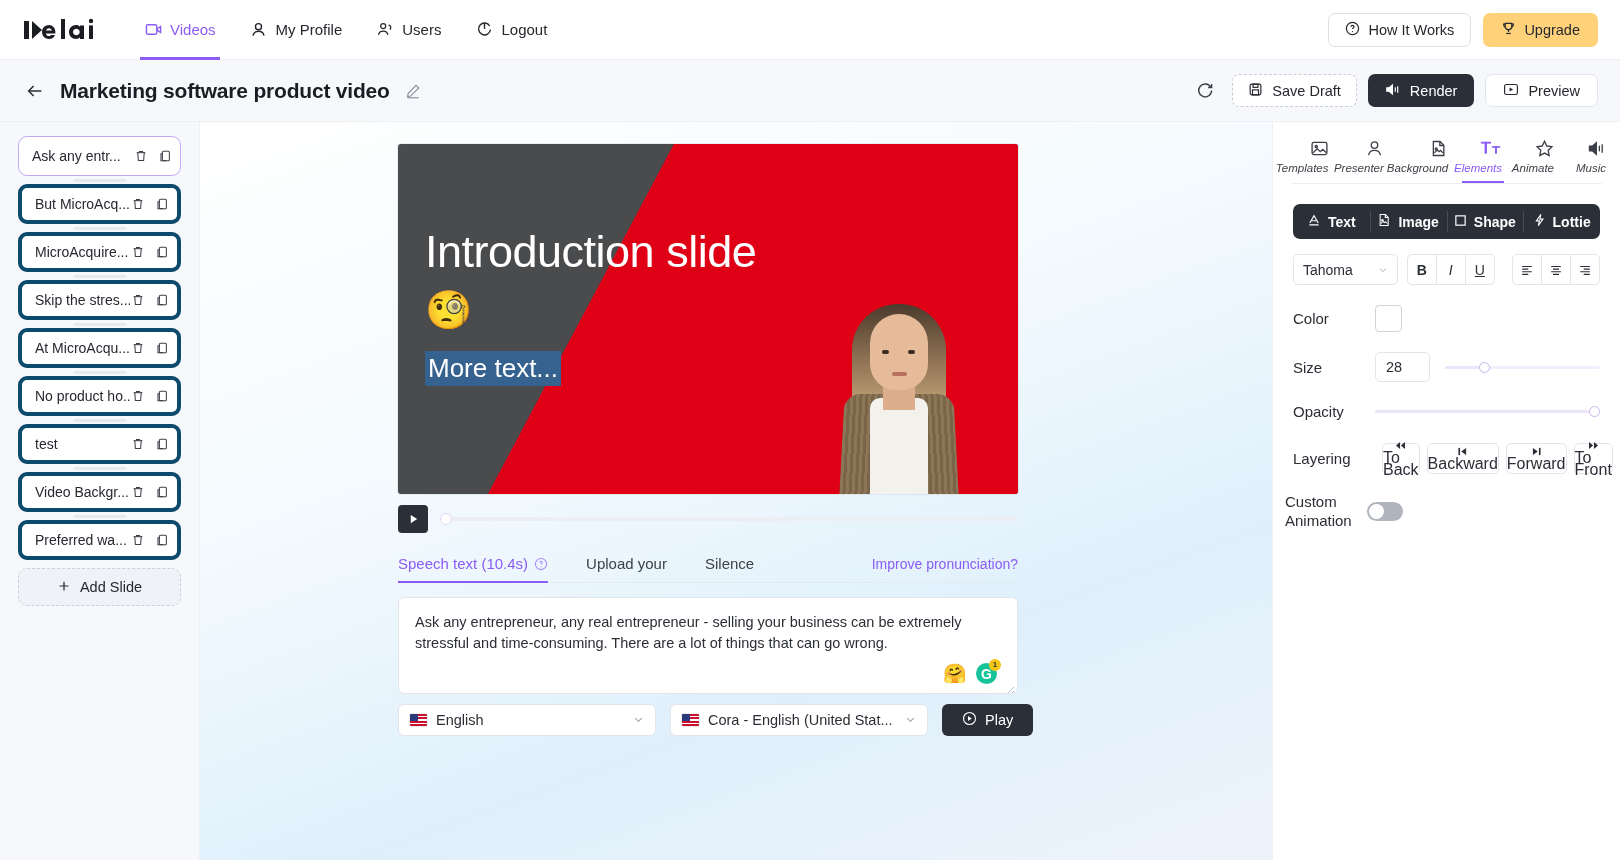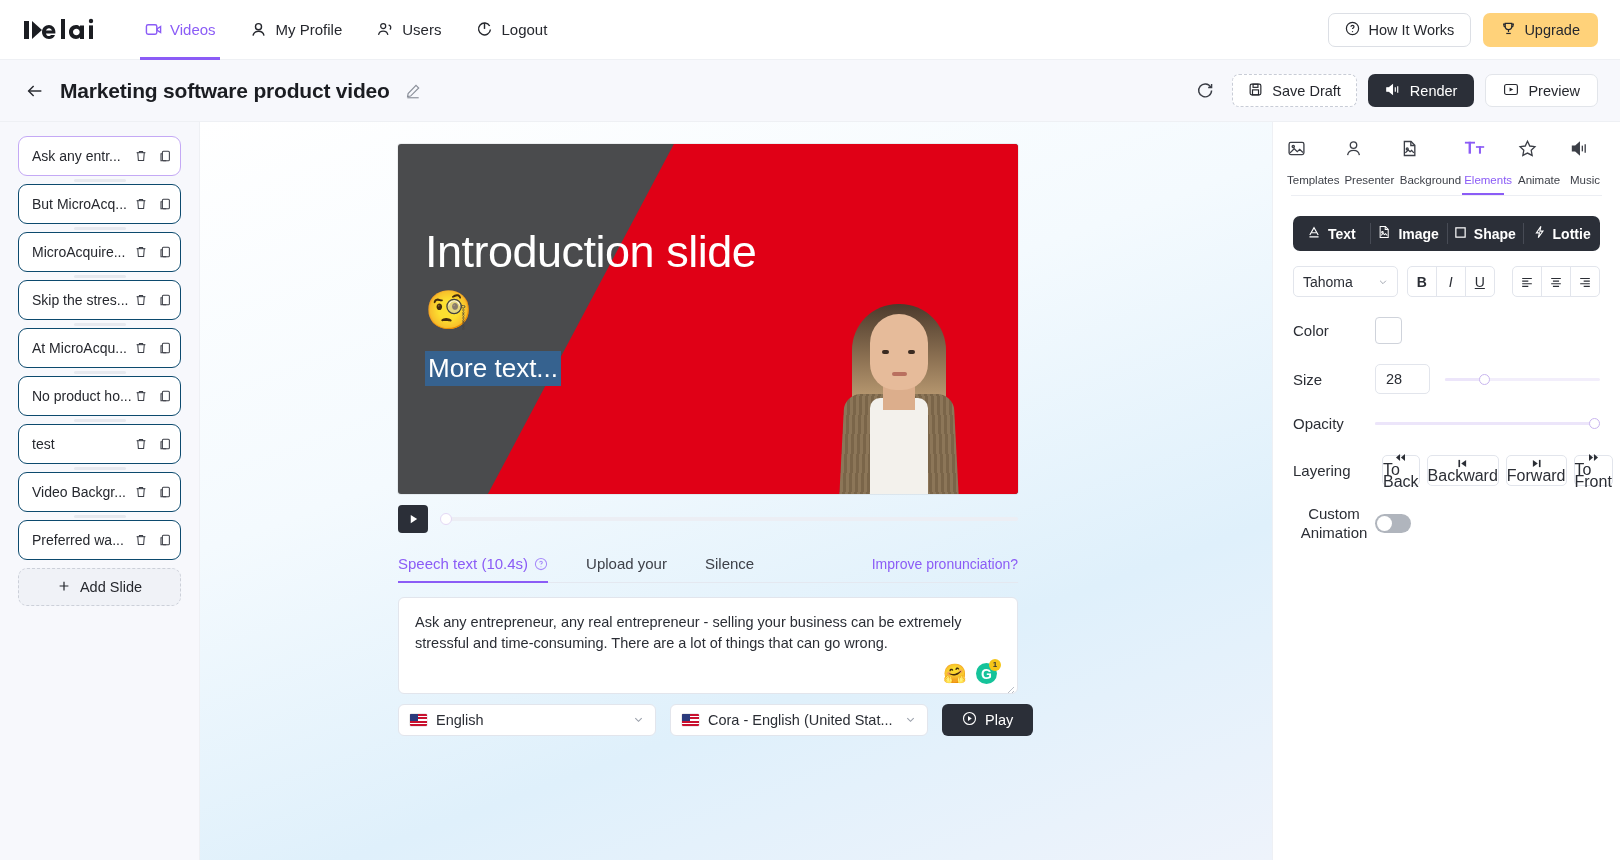--- a/index.html
+++ b/index.html
@@ -73,21 +73,21 @@
 
   
   .body { flex:1; display:flex; position:relative; min-height:0; }
 
   
   .sidebar {
     width:200px; flex:0 0 200px; background:#f7f8fc; padding:14px 18px 0 18px;
     border-right:1px solid #eef0f4; overflow:hidden;
   }
   .slide-card {
-    position:relative; height:40px; background:#ffffff; border:1px solid #0c4a6e;
+    position:relative; height:40px; background:#ffffff; border:4px solid #0c4a6e;
     border-radius:9px; display:flex; align-items:center; padding:0 8px 0 13px;
     margin-bottom:8px; cursor:pointer;
   }
   .slide-card.active { border:1.5px solid #c4a9f5; }
   .slide-card .label {
     font-size:14px; color:#26282e; white-space:nowrap; overflow:hidden;
     flex:1; min-width:0;
   }
   .slide-card .acts { display:flex; align-items:center; gap:9px; flex:0 0 auto; }
   .slide-card .acts .ic { width:15px; height:15px; display:flex; align-items:center; justify-content:center; color:#3c3f47; cursor:pointer; }
@@ -226,23 +226,23 @@
     color:#fff; font-size:14.5px; display:flex; align-items:center; gap:8px; cursor:pointer;
   }
 
   
   .rightpanel {
     width:348px; flex:0 0 348px; background:#fff; border-left:1px solid #eef0f4;
     padding:14px 0 0 0; overflow:hidden;
   }
   .rtabs { display:flex; align-items:flex-start; justify-content:center; gap:0; padding:0 6px; }
   .rtab {
-    display:flex; flex-direction:column; align-items:flex-start; gap:16px;
+    display:flex; flex-direction:column; align-items:flex-end; gap:4px;
     font-size:11.5px; color:#3c3f47; cursor:pointer; position:relative;
-    padding:2px 8px 9px 8px; min-width:52px;
+    padding:2px 8px 9px 8px; min-width:52px;font-style:italic;
   }
   .rtab.active { color:#8b5cf6; }
   .rtab.active:after { content:""; position:absolute; left:6px; right:6px; bottom:0; height:2.5px; background:#8b5cf6; }
   .rtab .ric { height:20px; display:flex; align-items:center; justify-content:center; }
   .rdiv { height:1px; background:#eceef3; margin:0 18px; }
 
   .insertbar {
     margin:20px 20px 0 20px; height:35px; background:#2b2f38; border-radius:7px;
     display:flex; align-items:center; overflow:hidden;
   }
@@ -285,21 +285,21 @@
 
   .layerrow { display:flex; align-items:center; margin:22px 20px 0 20px; gap:7px; }
   .layerbtn {
     flex:1; height:31px; border:1px solid #e2e5ec; border-radius:5px; background:#fff;
     display:flex; flex-direction:column; align-items:center; justify-content:center; gap:0;
     cursor:pointer;
   }
   .layerbtn .lic { font-size:10px; line-height:11px; color:#2b2e35; }
   .layerbtn .ltx { font-size:16px; line-height:12px; color:#2b2e35; }
 
-  .animrow { display:flex; align-items:center; margin:18px 20px 0 20px;text-align:center; }
+  .animrow { display:flex; align-items:center; margin:18px 20px 0 12px; }
   .toggle {
     width:36px; height:19px; border-radius:10px; background:#b0b5bd; position:relative; cursor:pointer;
   }
   .toggle .tk { position:absolute; left:2px; top:2px; width:15px; height:15px; border-radius:50%; background:#fff; }
 </style>
 </head>
 <body>
 
 <div class="app">
 

